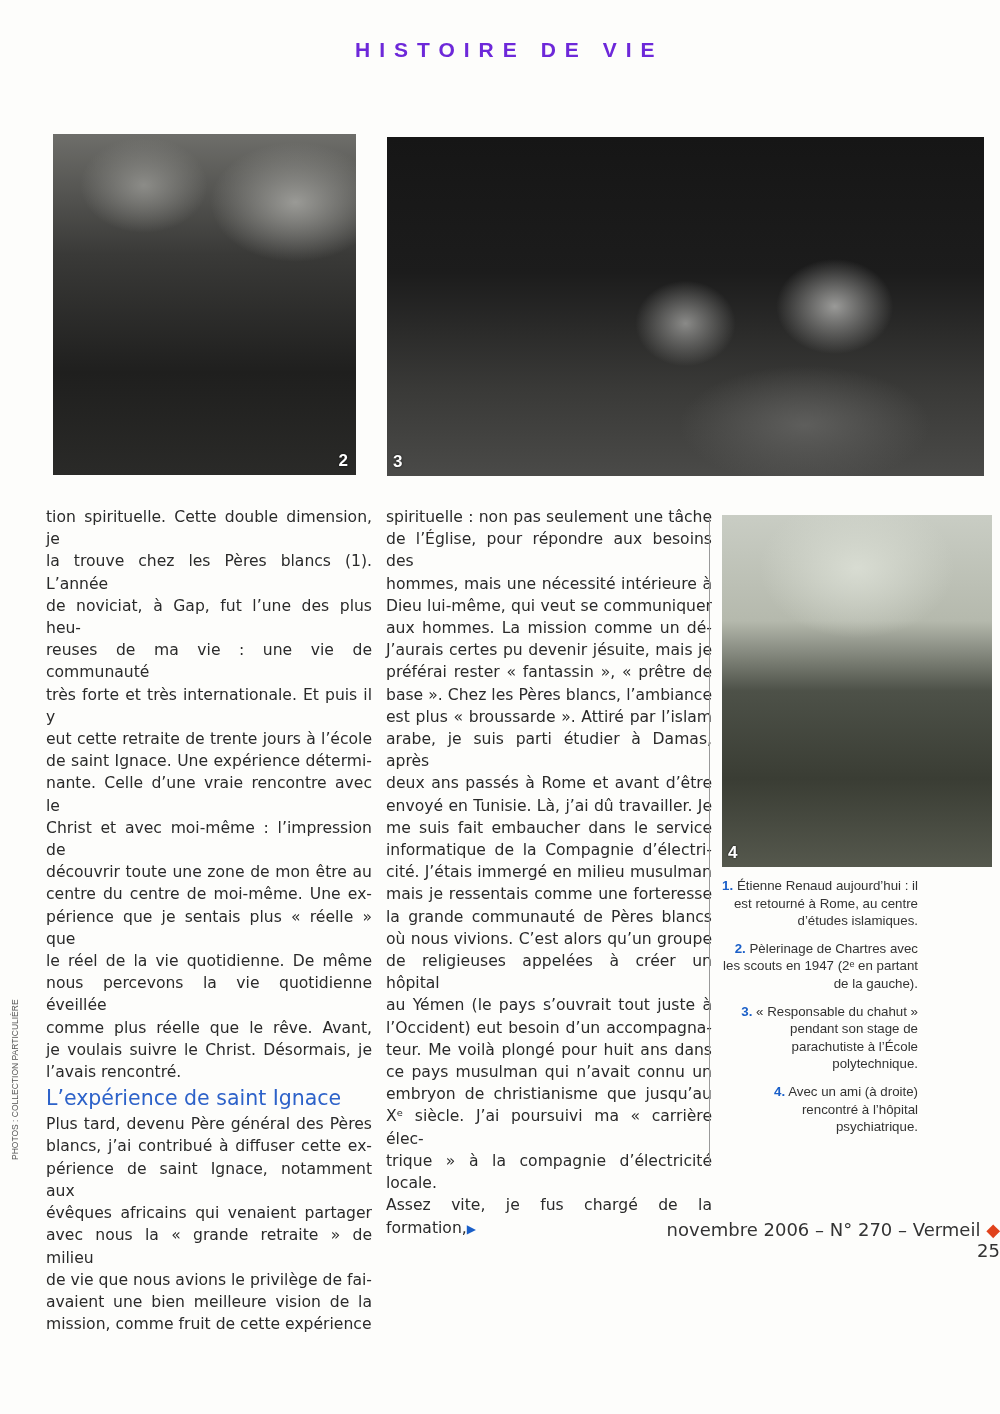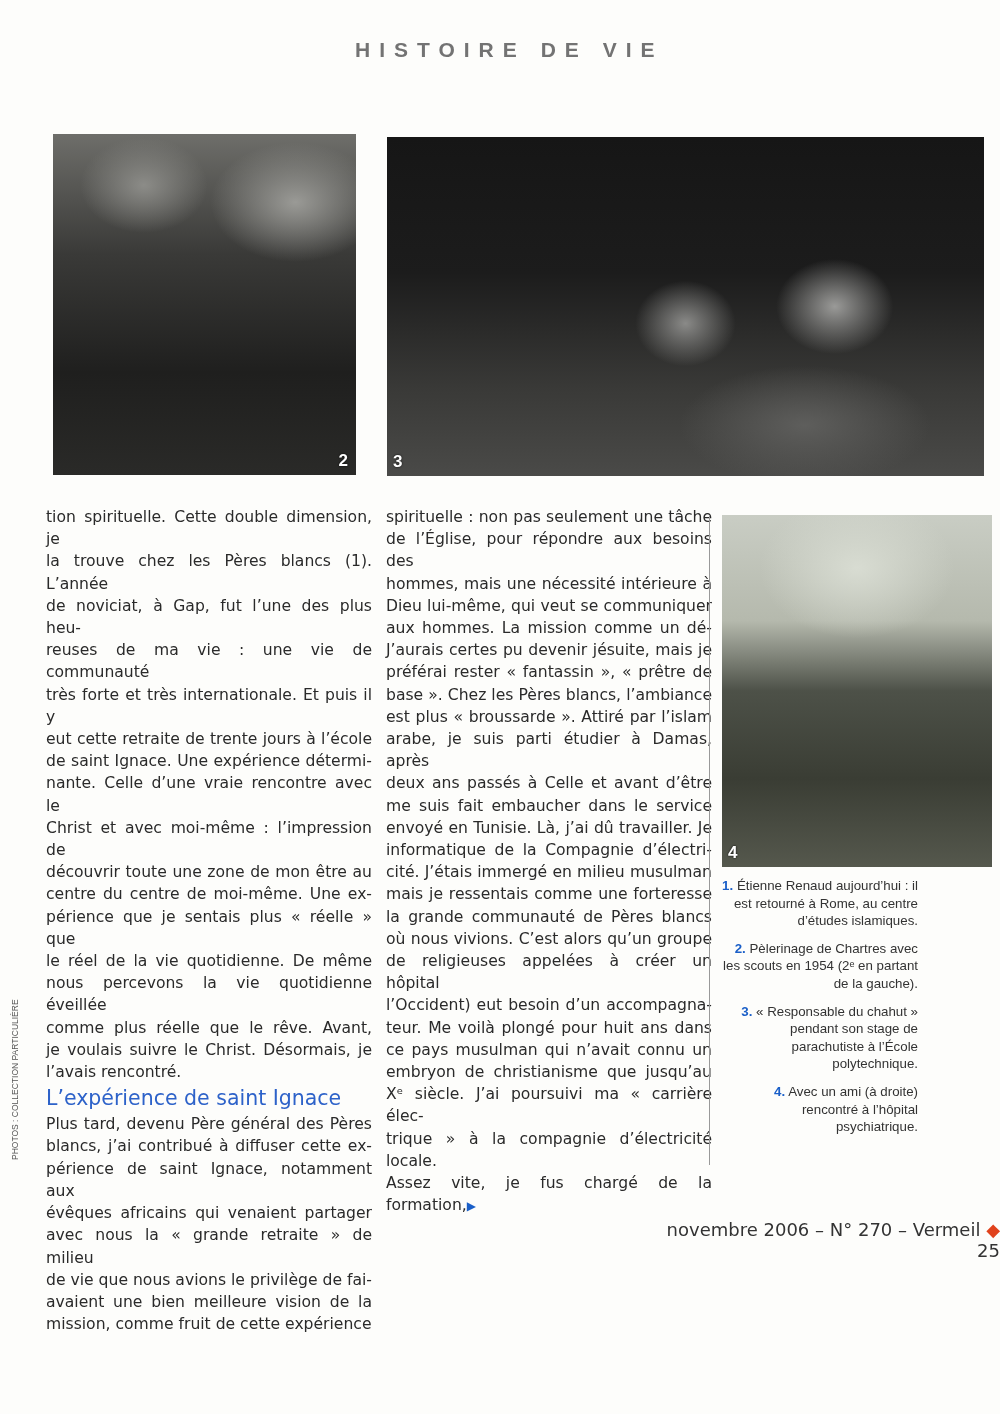--- a/index.html
+++ b/index.html
@@ -5,21 +5,21 @@
   html, body { margin: 0; padding: 0; }
   body {
     width: 1000px; height: 1414px; position: relative; overflow: hidden;
     background: #fdfdfb;
     font-family: "DejaVu Sans", sans-serif;
     color: #2a2a2a;
   }
   .rubric {
     position: absolute; top: 38px; left: 355px;
     font-family: "Liberation Sans", sans-serif; font-weight: bold;
-    font-size: 21px; letter-spacing: 9px; color: #737373;
+    font-size: 21px; letter-spacing: 9px; color: #6d28d9;
   }
   .photo { position: absolute; overflow: hidden; }
   .photo .num {
     position: absolute; bottom: 4px;
     font-family: "Liberation Sans", sans-serif; font-weight: bold;
     font-size: 17px; color: #fff; text-shadow: 0 0 2px #000;
   }
   #photo-2 { left: 53px; top: 134px; width: 303px; height: 341px;
     background:
       radial-gradient(ellipse 40% 25% at 80% 20%, #9a9a96 0%, transparent 70%),
@@ -130,44 +130,45 @@
       <p>hommes, mais une nécessité intérieure à</p>
       <p>Dieu lui-même, qui veut se communiquer</p>
       <p>aux hommes. La mission comme un dé-</p>
     </div>
   <div id="c2p2">
       <p>J’aurais certes pu devenir jésuite, mais je</p>
       <p>préférai rester « fantassin », « prêtre de</p>
       <p>base ». Chez les Pères blancs, l’ambiance</p>
       <p>est plus « broussarde ». Attiré par l’islam</p>
       <p>arabe, je suis parti étudier à Damas, après</p>
-      <p>deux ans passés à Celle et avant d’être</p>
+      <p>deux ans passés à Rome et avant d’être</p>
+      <p>envoyé en Tunisie. Là, j’ai dû travailler. Je</p>
       <p>me suis fait embaucher dans le service</p>
-      <p>envoyé en Tunisie. Là, j’ai dû travailler. Je</p>
       <p>informatique de la Compagnie d’électri-</p>
       <p>cité. J’étais immergé en milieu musulman</p>
       <p>mais je ressentais comme une forteresse</p>
       <p>la grande communauté de Pères blancs</p>
       <p>où nous vivions. C’est alors qu’un groupe</p>
       <p>de religieuses appelées à créer un hôpital</p>
+      <p>au Yémen (le pays s’ouvrait tout juste à</p>
       <p>l’Occident) eut besoin d’un accompagna-</p>
       <p>teur. Me voilà plongé pour huit ans dans</p>
       <p>ce pays musulman qui n’avait connu un</p>
       <p>embryon de christianisme que jusqu’au</p>
       <p>Xᵉ siècle. J’ai poursuivi ma « carrière élec-</p>
       <p>trique » à la compagnie d’électricité locale.</p>
       <p class="last">Assez vite, je fus chargé de la formation,<span class="arrow">▶</span></p>
     </div>
 </div>
 
 <div class="rule"></div>
 
 <div class="captions">
   <div class="cap"><span class="n">1.</span> <span>Étienne Renaud aujourd’hui : il est retourné à Rome, au centre d’études islamiques.</span></div>
-  <div class="cap"><span class="n">2.</span> <span>Pèlerinage de Chartres avec les scouts en 1954 (2ᵉ en partant de la gauche).</span></div>
+  <div class="cap"><span class="n">2.</span> <span>Pèlerinage de Chartres avec les scouts en 1947 (2ᵉ en partant de la gauche).</span></div>
   <div class="cap"><span class="n">3.</span> <span>« Responsable du chahut » pendant son stage de parachutiste à l’École polytechnique.</span></div>
   <div class="cap"><span class="n">4.</span> <span>Avec un ami (à droite) rencontré à l’hôpital psychiatrique.</span></div>
 </div>
 
 <div class="folio">
   <span>novembre 2006 – N° 270 – Vermeil</span>
   <span class="diamond">◆</span>
   <span>25</span>
 </div>
 

